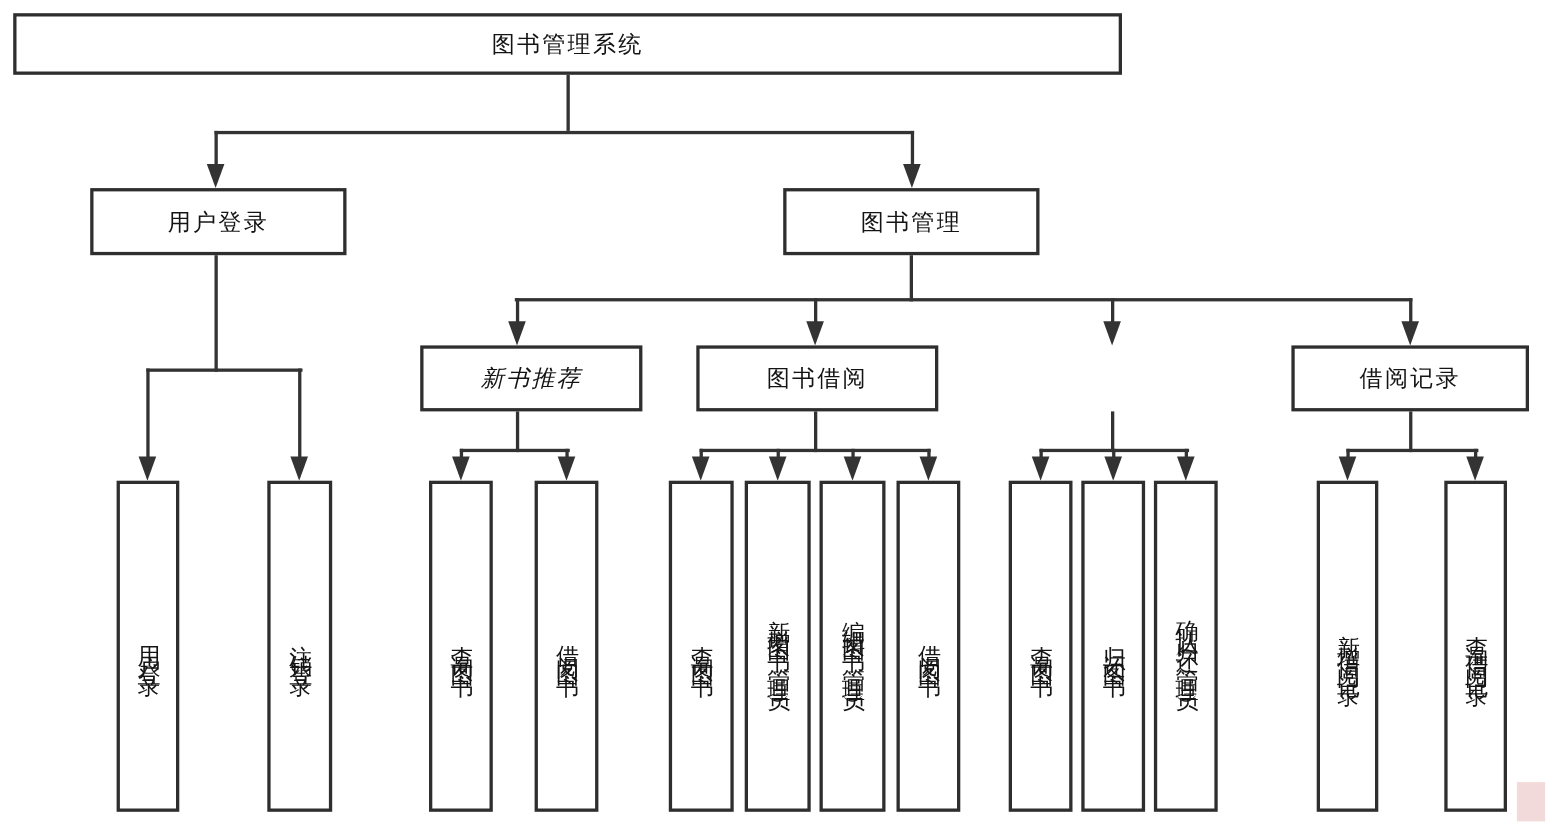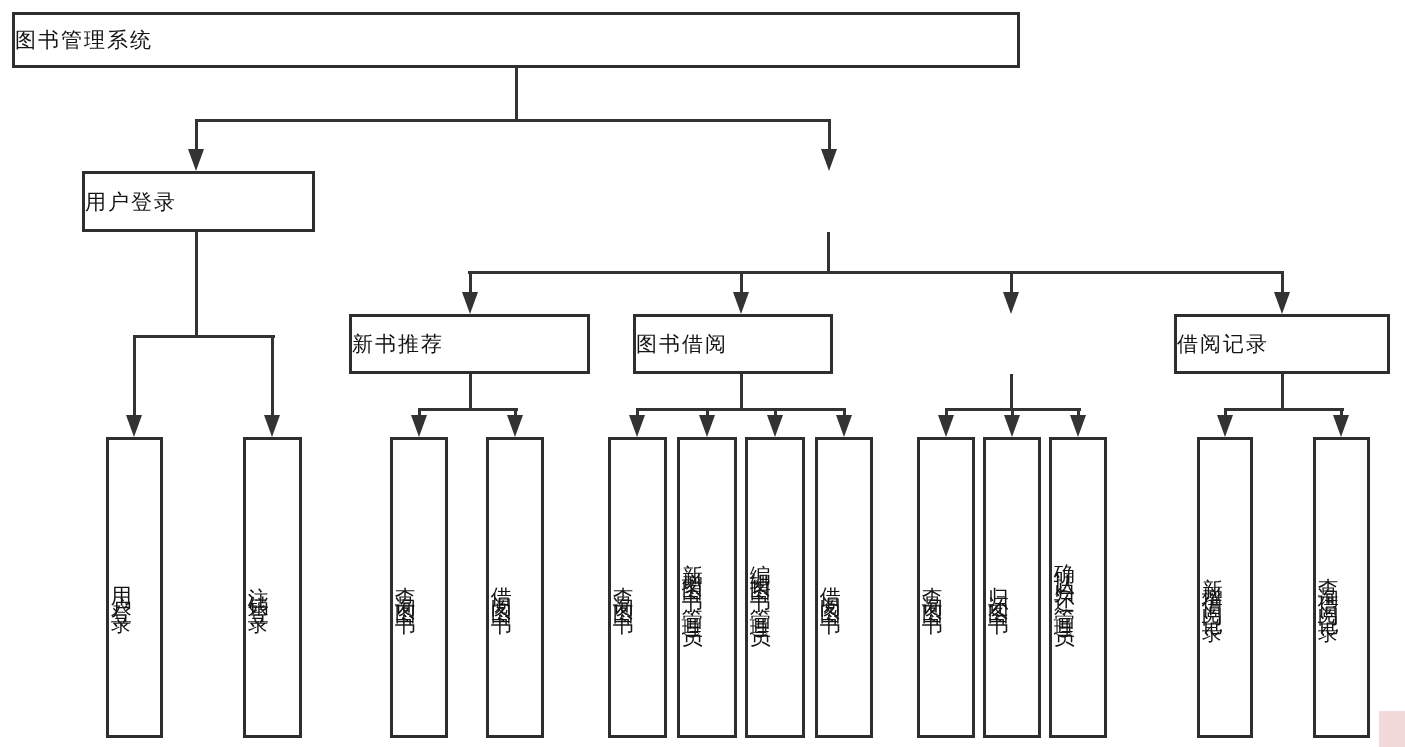--- a/index.html
+++ b/index.html
@@ -3,21 +3,21 @@
 <meta charset="utf-8">
 <style>
   html,body { margin:0; padding:0; background:#ffffff; }
   .canvas {
     position:relative; width:1405px; height:747px; background:#ffffff;
     font-family:"Liberation Sans","DejaVu Sans",sans-serif; overflow:hidden;
   }
   .box {
     position:absolute; box-sizing:border-box;
     border:3px solid #2e2e2e; background:#ffffff;
-    display:flex; align-items:center; 
+    display:flex; align-items:center; justify-content:center;
     color:#141414; font-size:21px; letter-spacing:2px;
   }
   .leaf span {
     writing-mode:vertical-rl; text-orientation:mixed;
     letter-spacing:9px; line-height:1.15; font-size:21px;
   }
   .vline,.hline { position:absolute; background:#333333; }
   .vline { width:3px; }
   .hline { height:3px; }
   .arrow {
@@ -46,43 +46,46 @@
   <div class="vline" style="left:515px; top:68px; height:51px;"></div>
   <div class="hline" style="left:195px; top:119px; width:636px;"></div>
   <div class="vline" style="left:195px; top:119px; height:32px;"></div>
   <div class="arrow" style="left:188px; top:149px;"></div>
   <div class="vline" style="left:828px; top:119px; height:32px;"></div>
   <div class="arrow" style="left:821px; top:149px;"></div>
 
   <div class="box" style="left:82px; top:171px; width:233px; height:61px;">
     <span>用户登录</span>
   </div>
+  <div class="box" style="left:712px; top:171px; width:233px; height:61px;">
+    <span>图书管理</span>
+  </div>
 
   <div class="vline" style="left:195px; top:232px; height:106px;"></div>
   <div class="hline" style="left:133px; top:335px; width:142px;"></div>
   <div class="vline" style="left:133px; top:335px; height:82px;"></div>
   <div class="arrow" style="left:126px; top:415px;"></div>
   <div class="vline" style="left:271px; top:335px; height:82px;"></div>
   <div class="arrow" style="left:264px; top:415px;"></div>
 
   <div class="vline" style="left:827px; top:232px; height:42px;"></div>
   <div class="hline" style="left:468px; top:271px; width:816px;"></div>
   <div class="vline" style="left:469px; top:271px; height:23px;"></div>
   <div class="arrow" style="left:462px; top:292px;"></div>
   <div class="vline" style="left:740px; top:271px; height:23px;"></div>
   <div class="arrow" style="left:733px; top:292px;"></div>
   <div class="vline" style="left:1010px; top:271px; height:23px;"></div>
   <div class="arrow" style="left:1003px; top:292px;"></div>
   <div class="vline" style="left:1281px; top:271px; height:23px;"></div>
   <div class="arrow" style="left:1274px; top:292px;"></div>
 
-  <div class="box" style="left:349px; top:314px; width:241px; height:60px;">
+  <div class="box" style="left:382px; top:314px; width:202px; height:60px;font-style:italic;">
     <span>新书推荐</span>
   </div>
-  <div class="box" style="left:633px; top:314px; width:200px; height:60px;">
+  <div class="box" style="left:633px; top:314px; width:220px; height:60px;">
     <span>图书借阅</span>
   </div>
   <div class="box" style="left:1174px; top:314px; width:216px; height:60px;">
     <span>借阅记录</span>
   </div>
 
   <div class="vline" style="left:469px; top:374px; height:37px;"></div>
   <div class="hline" style="left:418px; top:408px; width:100px;"></div>
   <div class="vline" style="left:418px; top:408px; height:10px;"></div>
   <div class="arrow" style="left:411px; top:415px;"></div>

